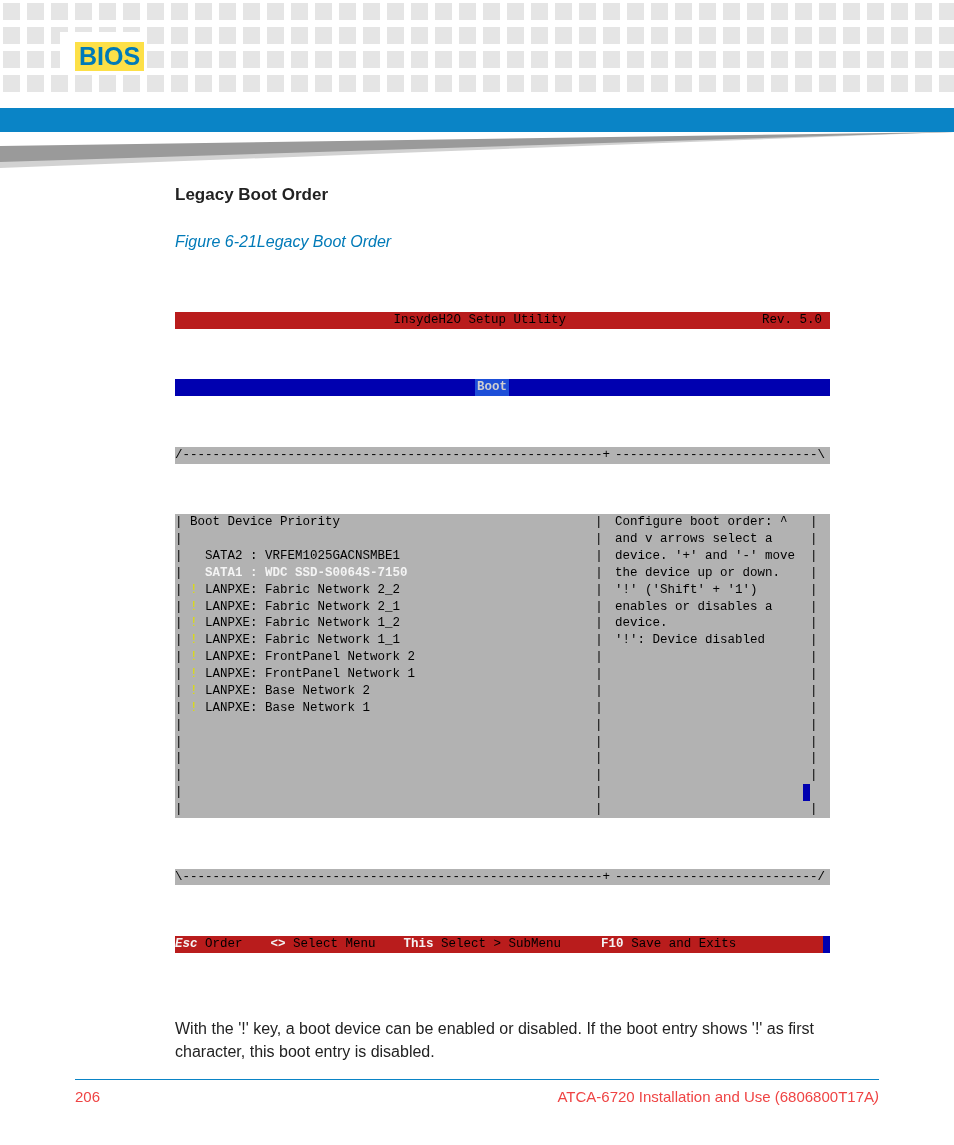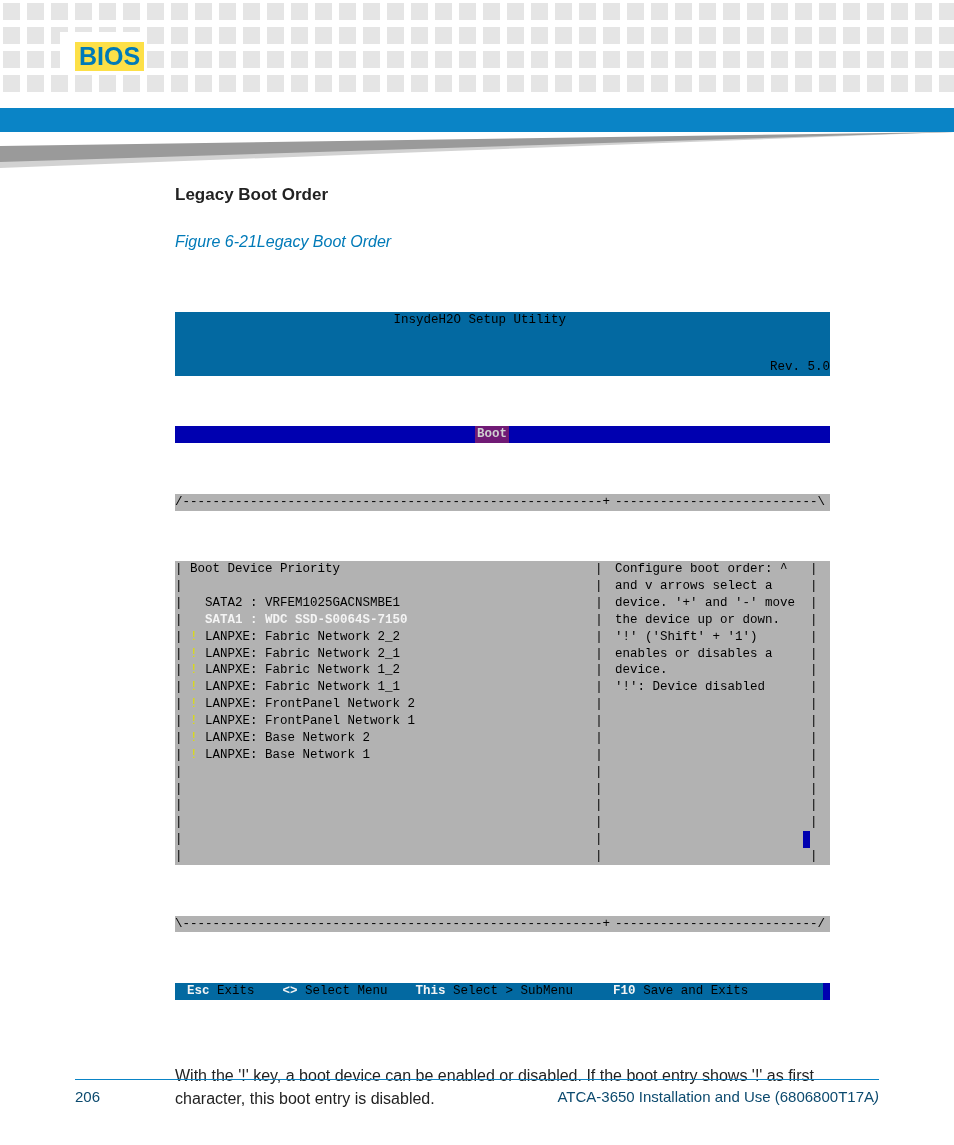--- a/index.html
+++ b/index.html
@@ -66,23 +66,23 @@
   .bios-screen {
     font-family: "Courier New", monospace;
     font-size: 12.5px;
     line-height: 1.35;
     width: 655px;
     white-space: pre;
     user-select: text;
   }
   .bios-row { display: flex; }
   .bios-row > span { display: inline-block; }
-  .teal { background: #0369a1; color: #000; }
+  .teal { background: #b91c1c; color: #000; }
   .navy { background: #0000b0; color: #000; }
-  .navy-tab { background: #701a75; color: #d0d0d0; font-weight: bold; }
+  .navy-tab { background: #1d4ed8; color: #d0d0d0; font-weight: bold; }
   .row-line { background: #b2b2b2; color: #000; width: 655px; display:flex; }
   .row-line .col-l { width: 440px; overflow: hidden; }
   .row-line .col-r { width: 215px; overflow: hidden; }
   .c-black { color: #000; }
   .c-blue { color: #000000; text-align: center; }
   .c-yellow { color: #e0e000; }
   .c-white { color: #f4f4f4; font-weight: bold; }
   .sel-block { background:#0000b0; color:#b2b2b2; display:inline-block; width:7px; }
   .body-text {
     margin-top: 30px;
@@ -93,21 +93,21 @@
   .body-text p { margin: 0 0 16px 0; }
   .footer {
     position: absolute;
     left: 75px; right: 75px;
     bottom: 40px;
     border-top: 1.5px solid #0a84c6;
     padding-top: 8px;
     display: flex;
     justify-content: space-between;
     font-size: 15px;
-    color: #0c4a6e;
+    color: #ef4444;
   }
   .footer .docref { font-style: normal; }
   .footer .docref .paren { font-style: italic; }
 </style>
 </head>
 <body>
 
 <div class="bg-squares">
 <svg width="954" height="92">
   <defs>
@@ -136,56 +136,56 @@
   <div class="section-heading">Legacy Boot Order</div>
 
   <div class="figure-caption">
     <span class="fignum">Figure 6-21</span><span>Legacy Boot Order</span>
   </div>
 
   <div class="bios-screen">
     
     <div class="bios-row teal">
       <span style="width:395px; text-align:right; padding-right:4px;">InsydeH2O Setup Utility</span>
-      <span style="width:260px; text-align:right; margin-top:47px;">Rev. 5.0</span>
+      <span style="width:260px; text-align:right; padding-right:8px;">Rev. 5.0</span>
     </div>
     
     <div class="bios-row navy">
       <span style="width:300px;"></span>
       <span class="navy-tab" style="padding:0 2px;">Boot</span>
       <span style="flex:1;"></span>
     </div>
     
     <div class="row-line c-black">
       <span class="col-l">/--------------------------------------------------------+</span><span class="col-r">---------------------------\</span>
     </div>
     
     <div id="bios-body"><div class="row-line"><span class="col-l"><span class="c-black">|</span><span class="c-black"> Boot Device Priority                                  </span><span class="c-black">|</span></span><span class="col-r"><span class="c-blue">Configure boot order: ^   </span><span class="c-black">|</span></span></div><div class="row-line"><span class="col-l"><span class="c-black">|</span><span>                                                       </span><span class="c-black">|</span></span><span class="col-r"><span class="c-blue">and v arrows select a     </span><span class="c-black">|</span></span></div><div class="row-line"><span class="col-l"><span class="c-black">|</span><span> </span><span class="c-blue">  </span><span class="c-blue">SATA2 : VRFEM1025GACNSMBE1                          </span><span class="c-black">|</span></span><span class="col-r"><span class="c-blue">device. '+' and '-' move  </span><span class="c-black">|</span></span></div><div class="row-line"><span class="col-l"><span class="c-black">|</span><span> </span><span class="c-white">  </span><span class="c-white">SATA1 : WDC SSD-S0064S-7150                         </span><span class="c-black">|</span></span><span class="col-r"><span class="c-blue">the device up or down.    </span><span class="c-black">|</span></span></div><div class="row-line"><span class="col-l"><span class="c-black">|</span><span> </span><span class="c-yellow">! </span><span class="c-blue">LANPXE: Fabric Network 2_2                          </span><span class="c-black">|</span></span><span class="col-r"><span class="c-blue">'!' ('Shift' + '1')       </span><span class="c-black">|</span></span></div><div class="row-line"><span class="col-l"><span class="c-black">|</span><span> </span><span class="c-yellow">! </span><span class="c-blue">LANPXE: Fabric Network 2_1                          </span><span class="c-black">|</span></span><span class="col-r"><span class="c-blue">enables or disables a     </span><span class="c-black">|</span></span></div><div class="row-line"><span class="col-l"><span class="c-black">|</span><span> </span><span class="c-yellow">! </span><span class="c-blue">LANPXE: Fabric Network 1_2                          </span><span class="c-black">|</span></span><span class="col-r"><span class="c-blue">device.                   </span><span class="c-black">|</span></span></div><div class="row-line"><span class="col-l"><span class="c-black">|</span><span> </span><span class="c-yellow">! </span><span class="c-blue">LANPXE: Fabric Network 1_1                          </span><span class="c-black">|</span></span><span class="col-r"><span class="c-blue">'!': Device disabled      </span><span class="c-black">|</span></span></div><div class="row-line"><span class="col-l"><span class="c-black">|</span><span> </span><span class="c-yellow">! </span><span class="c-blue">LANPXE: FrontPanel Network 2                        </span><span class="c-black">|</span></span><span class="col-r"><span>                          </span><span class="c-black">|</span></span></div><div class="row-line"><span class="col-l"><span class="c-black">|</span><span> </span><span class="c-yellow">! </span><span class="c-blue">LANPXE: FrontPanel Network 1                        </span><span class="c-black">|</span></span><span class="col-r"><span>                          </span><span class="c-black">|</span></span></div><div class="row-line"><span class="col-l"><span class="c-black">|</span><span> </span><span class="c-yellow">! </span><span class="c-blue">LANPXE: Base Network 2                              </span><span class="c-black">|</span></span><span class="col-r"><span>                          </span><span class="c-black">|</span></span></div><div class="row-line"><span class="col-l"><span class="c-black">|</span><span> </span><span class="c-yellow">! </span><span class="c-blue">LANPXE: Base Network 1                              </span><span class="c-black">|</span></span><span class="col-r"><span>                          </span><span class="c-black">|</span></span></div><div class="row-line"><span class="col-l"><span class="c-black">|</span><span>                                                       </span><span class="c-black">|</span></span><span class="col-r"><span>                          </span><span class="c-black">|</span></span></div><div class="row-line"><span class="col-l"><span class="c-black">|</span><span>                                                       </span><span class="c-black">|</span></span><span class="col-r"><span>                          </span><span class="c-black">|</span></span></div><div class="row-line"><span class="col-l"><span class="c-black">|</span><span>                                                       </span><span class="c-black">|</span></span><span class="col-r"><span>                          </span><span class="c-black">|</span></span></div><div class="row-line"><span class="col-l"><span class="c-black">|</span><span>                                                       </span><span class="c-black">|</span></span><span class="col-r"><span>                          </span><span class="c-black">|</span></span></div><div class="row-line"><span class="col-l"><span class="c-black">|</span><span>                                                       </span><span class="c-black">|</span></span><span class="col-r"><span>                         </span><span class="sel-block">&nbsp;</span></span></div><div class="row-line"><span class="col-l"><span class="c-black">|</span><span>                                                       </span><span class="c-black">|</span></span><span class="col-r"><span>                          </span><span class="c-black">|</span></span></div></div>
     
     <div class="row-line c-black">
       <span class="col-l">\--------------------------------------------------------+</span><span class="col-r">---------------------------/</span>
     </div>
     
     <div class="bios-row teal" style="width:655px;">
-      <span class="c-white" style="padding-left:12px;">Esc</span><span class="teal"> Exits</span>
+      <span class="c-white" style="padding-left:0;font-style:italic;">Esc</span><span class="teal"> Order</span>
       <span style="width:28px;"></span>
       <span class="c-white">&lt;&gt;</span><span class="teal"> Select Menu</span>
       <span style="width:28px;"></span>
       <span class="c-white">This</span><span class="teal"> Select &gt; SubMenu</span>
       <span style="width:40px;"></span>
       <span class="c-white">F10</span><span class="teal"> Save and Exits</span>
       <span style="flex:1"></span>
       <span class="sel-block">&nbsp;</span>
     </div>
   </div>
 
   <div class="body-text">
     <p>With the '!' key, a boot device can be enabled or disabled. If the boot entry shows '!' as first character, this boot entry is disabled.</p>
   </div>
 
 </div>
 
 <div class="footer">
   <span>206</span>
   <span class="docref">
-    <span>ATCA-3650 Installation and Use (6806800T17A</span><span class="paren">)</span>
+    <span>ATCA-6720 Installation and Use (6806800T17A</span><span class="paren">)</span>
   </span>
 </div>
 
 </body></html>

